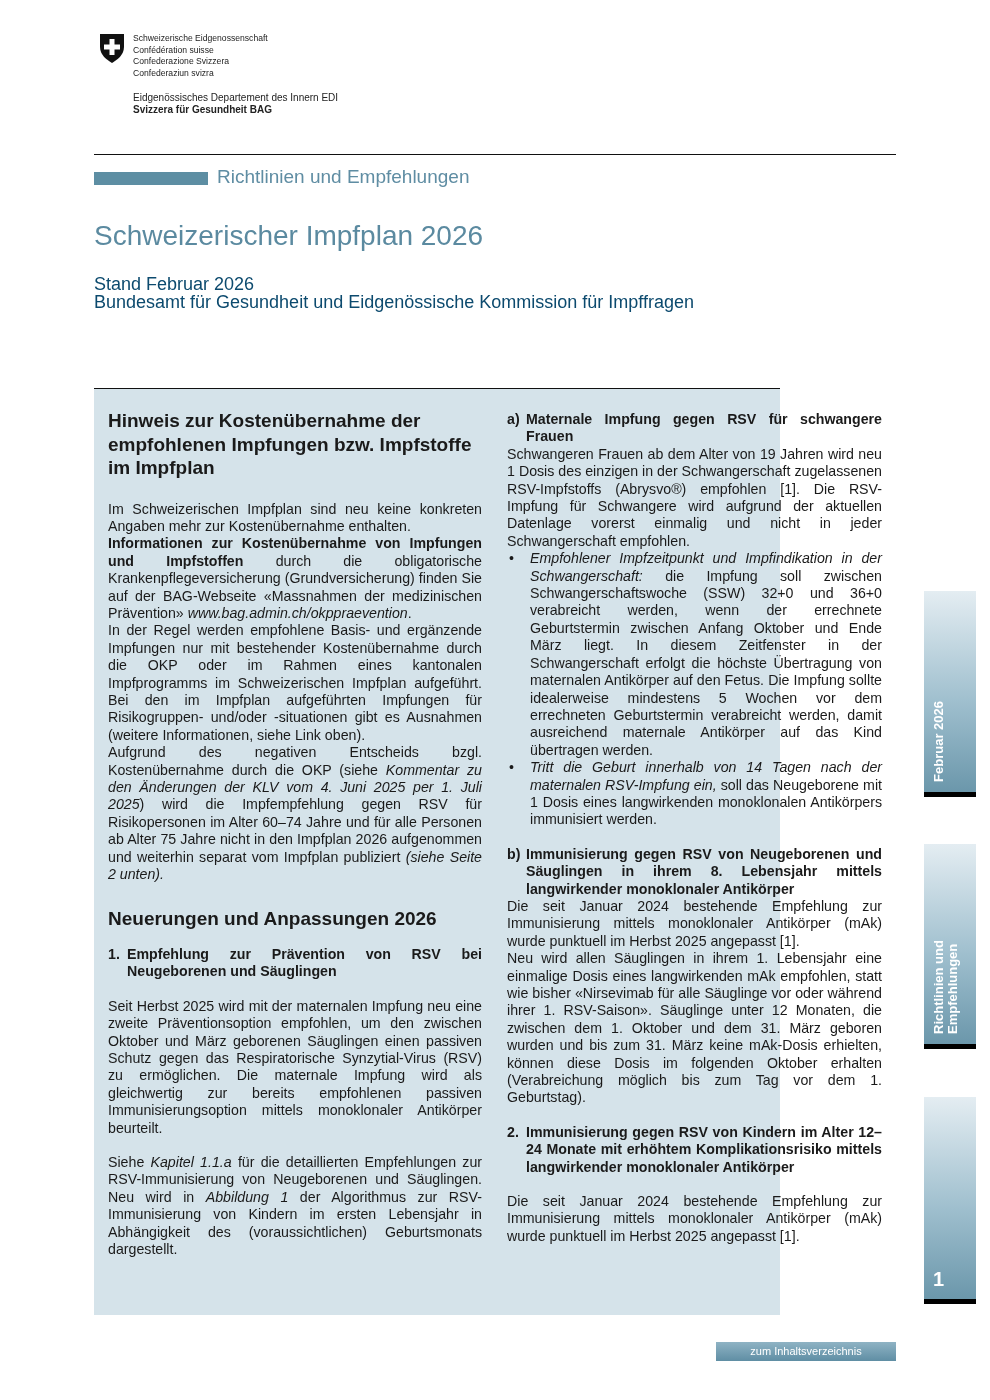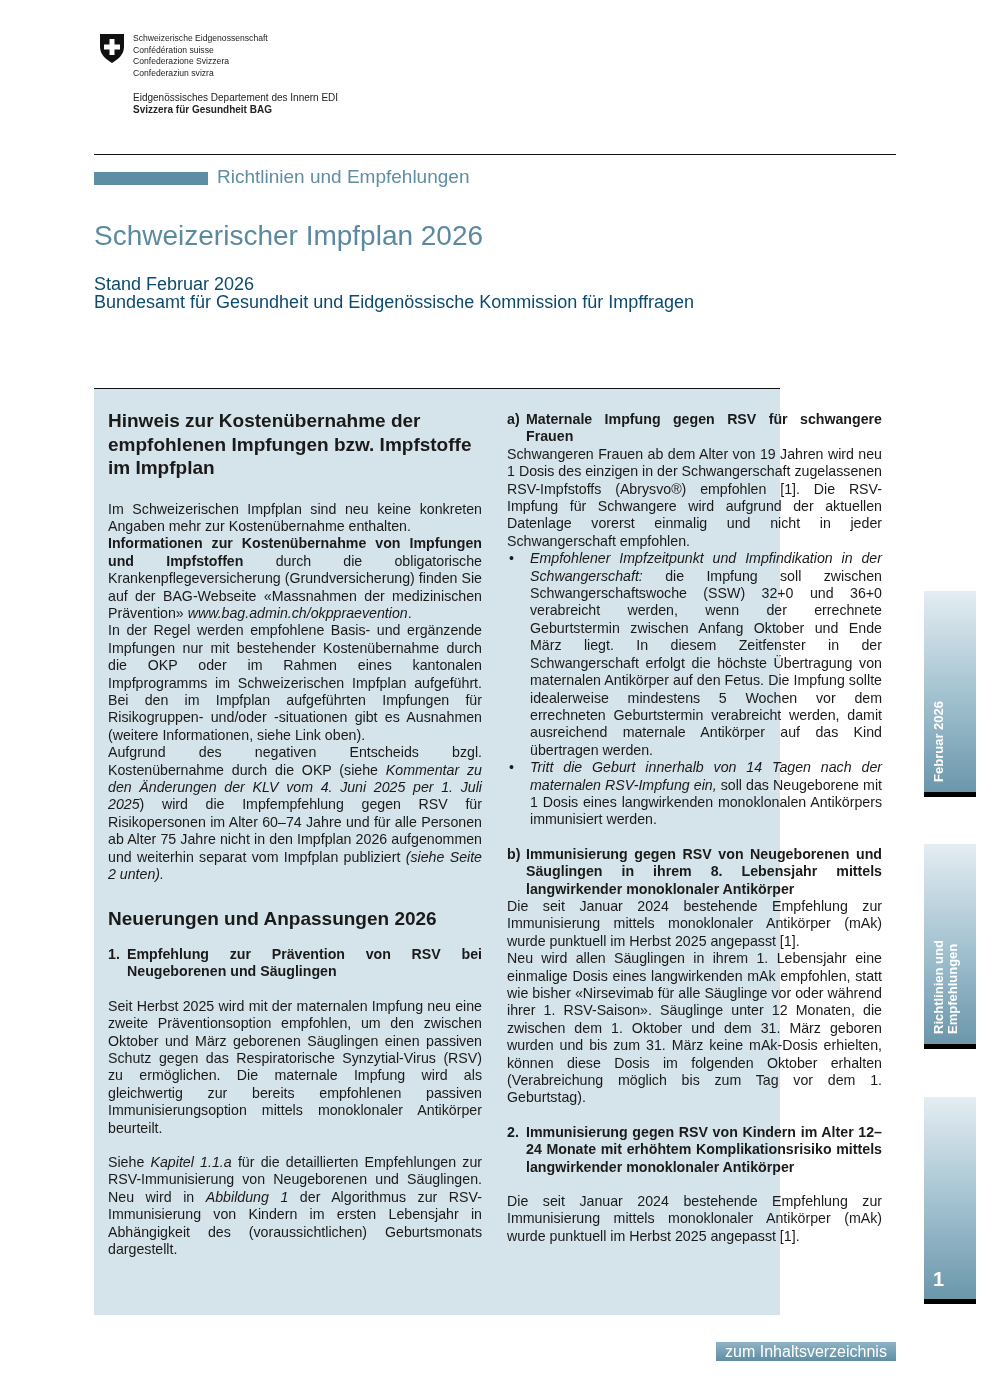--- a/index.html
+++ b/index.html
@@ -36,21 +36,21 @@
 
   .side-tab { position: absolute; left: 924px; width: 52px;
               background: linear-gradient(to bottom, #e4edf2 0%, #9fbfce 55%, #6b97ab 100%);
               border-bottom: 5px solid #000; box-sizing: border-box; }
   .side-tab .vlabel { position: absolute; left: 8px; bottom: 10px; writing-mode: vertical-rl; transform: rotate(180deg);
                       color: #ffffff; font-weight: bold; font-size: 13px; line-height: 14px; white-space: nowrap; }
   .side-tab .page-num { position: absolute; left: 9px; bottom: 8px; color: #fff; font-weight: bold; font-size: 20px; }
 
   .toc-button { position: absolute; left: 716px; top: 1342px; width: 180px; height: 19px;
                 background: linear-gradient(to bottom, #8fb3c4, #5f8ea4); color: #ffffff;
-                font-size: 16px; line-height: 19px; text-align: center; cursor: pointer; }
+                font-size: 11px; line-height: 19px; text-align: center; cursor: pointer; }
 </style>
 </head>
 <body>
 
 <svg class="logo" viewBox="0 0 26 32">
   <path d="M1 2 H25 V15 C25 23 18 28 13 31 C8 28 1 23 1 15 Z" fill="#111"></path>
   <rect x="10.5" y="7" width="5" height="16" fill="#fff"></rect>
   <rect x="5" y="12.5" width="16" height="5" fill="#fff"></rect>
 </svg>
 <div class="fed-names">

